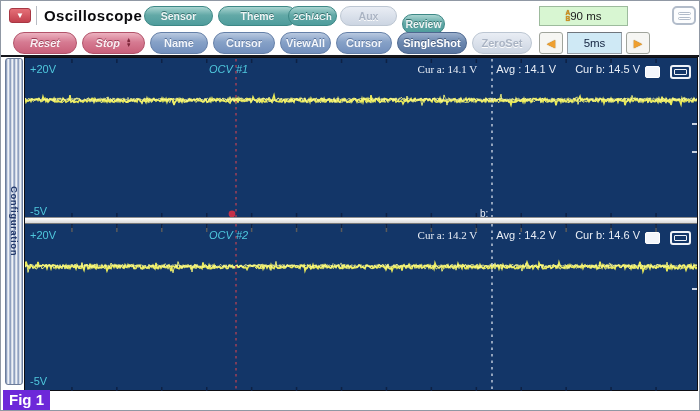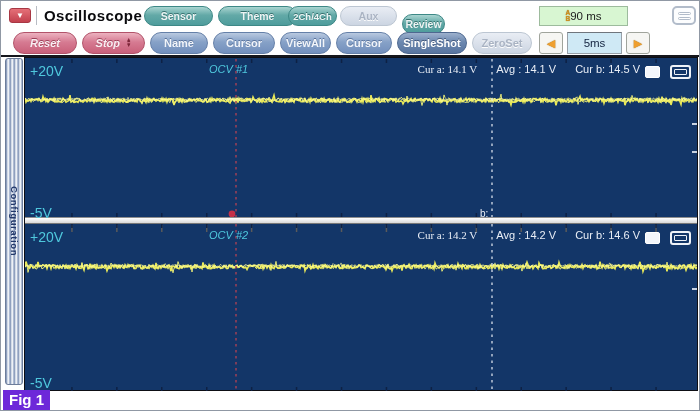--- a/index.html
+++ b/index.html
@@ -62,21 +62,21 @@
     color:#22386a; letter-spacing:.6px; cursor:pointer; }
 
   #scope-view { position:absolute; left:23px; top:56px; width:674px; height:334px;
     background:#133668; border:1px solid #0d0e14; }
   .layer { position:absolute; left:0; width:672px; overflow:hidden; }
   #divider { position:absolute; left:0; top:159px; width:672px; height:7px;
     background:linear-gradient(#ffffff,#d9d9d9); border-top:1px solid #8f8f8f;
     border-bottom:1px solid #777; }
 
   .ch-header { position:absolute; left:0; width:672px; height:16px; }
-  .vlabel { position:absolute; font-size:14px; color:#4fc8dd; }
+  .vlabel { position:absolute; font-size:11px; color:#4fc8dd; }
   .ch-name { position:absolute; left:184px; top:0; font-size:11px; color:#4fc8dd;font-style:italic; }
   .meas { position:absolute; right:57px; top:0; font-size:11px; color:#e9eef6; white-space:nowrap; }
   .mgroup { margin-left:16px; }
   .mgroup:first-child { margin-left:15px;font-family:Liberation Serif, serif; }
   .icon-filled { position:absolute; left:620px; top:3px; width:15px; height:12px;
     background:#f3f6fb; border:1px solid #fff; border-radius:2px; cursor:pointer; }
   .icon-outline { position:absolute; left:645px; top:2px; width:21px; height:14px;
     border:2px solid #eef2f8; border-radius:3px; cursor:pointer; }
   .icon-outline i { position:absolute; left:2px; top:2px; right:2px; bottom:2px;
     border:1px solid #eef2f8; border-radius:1px; display:block; }

